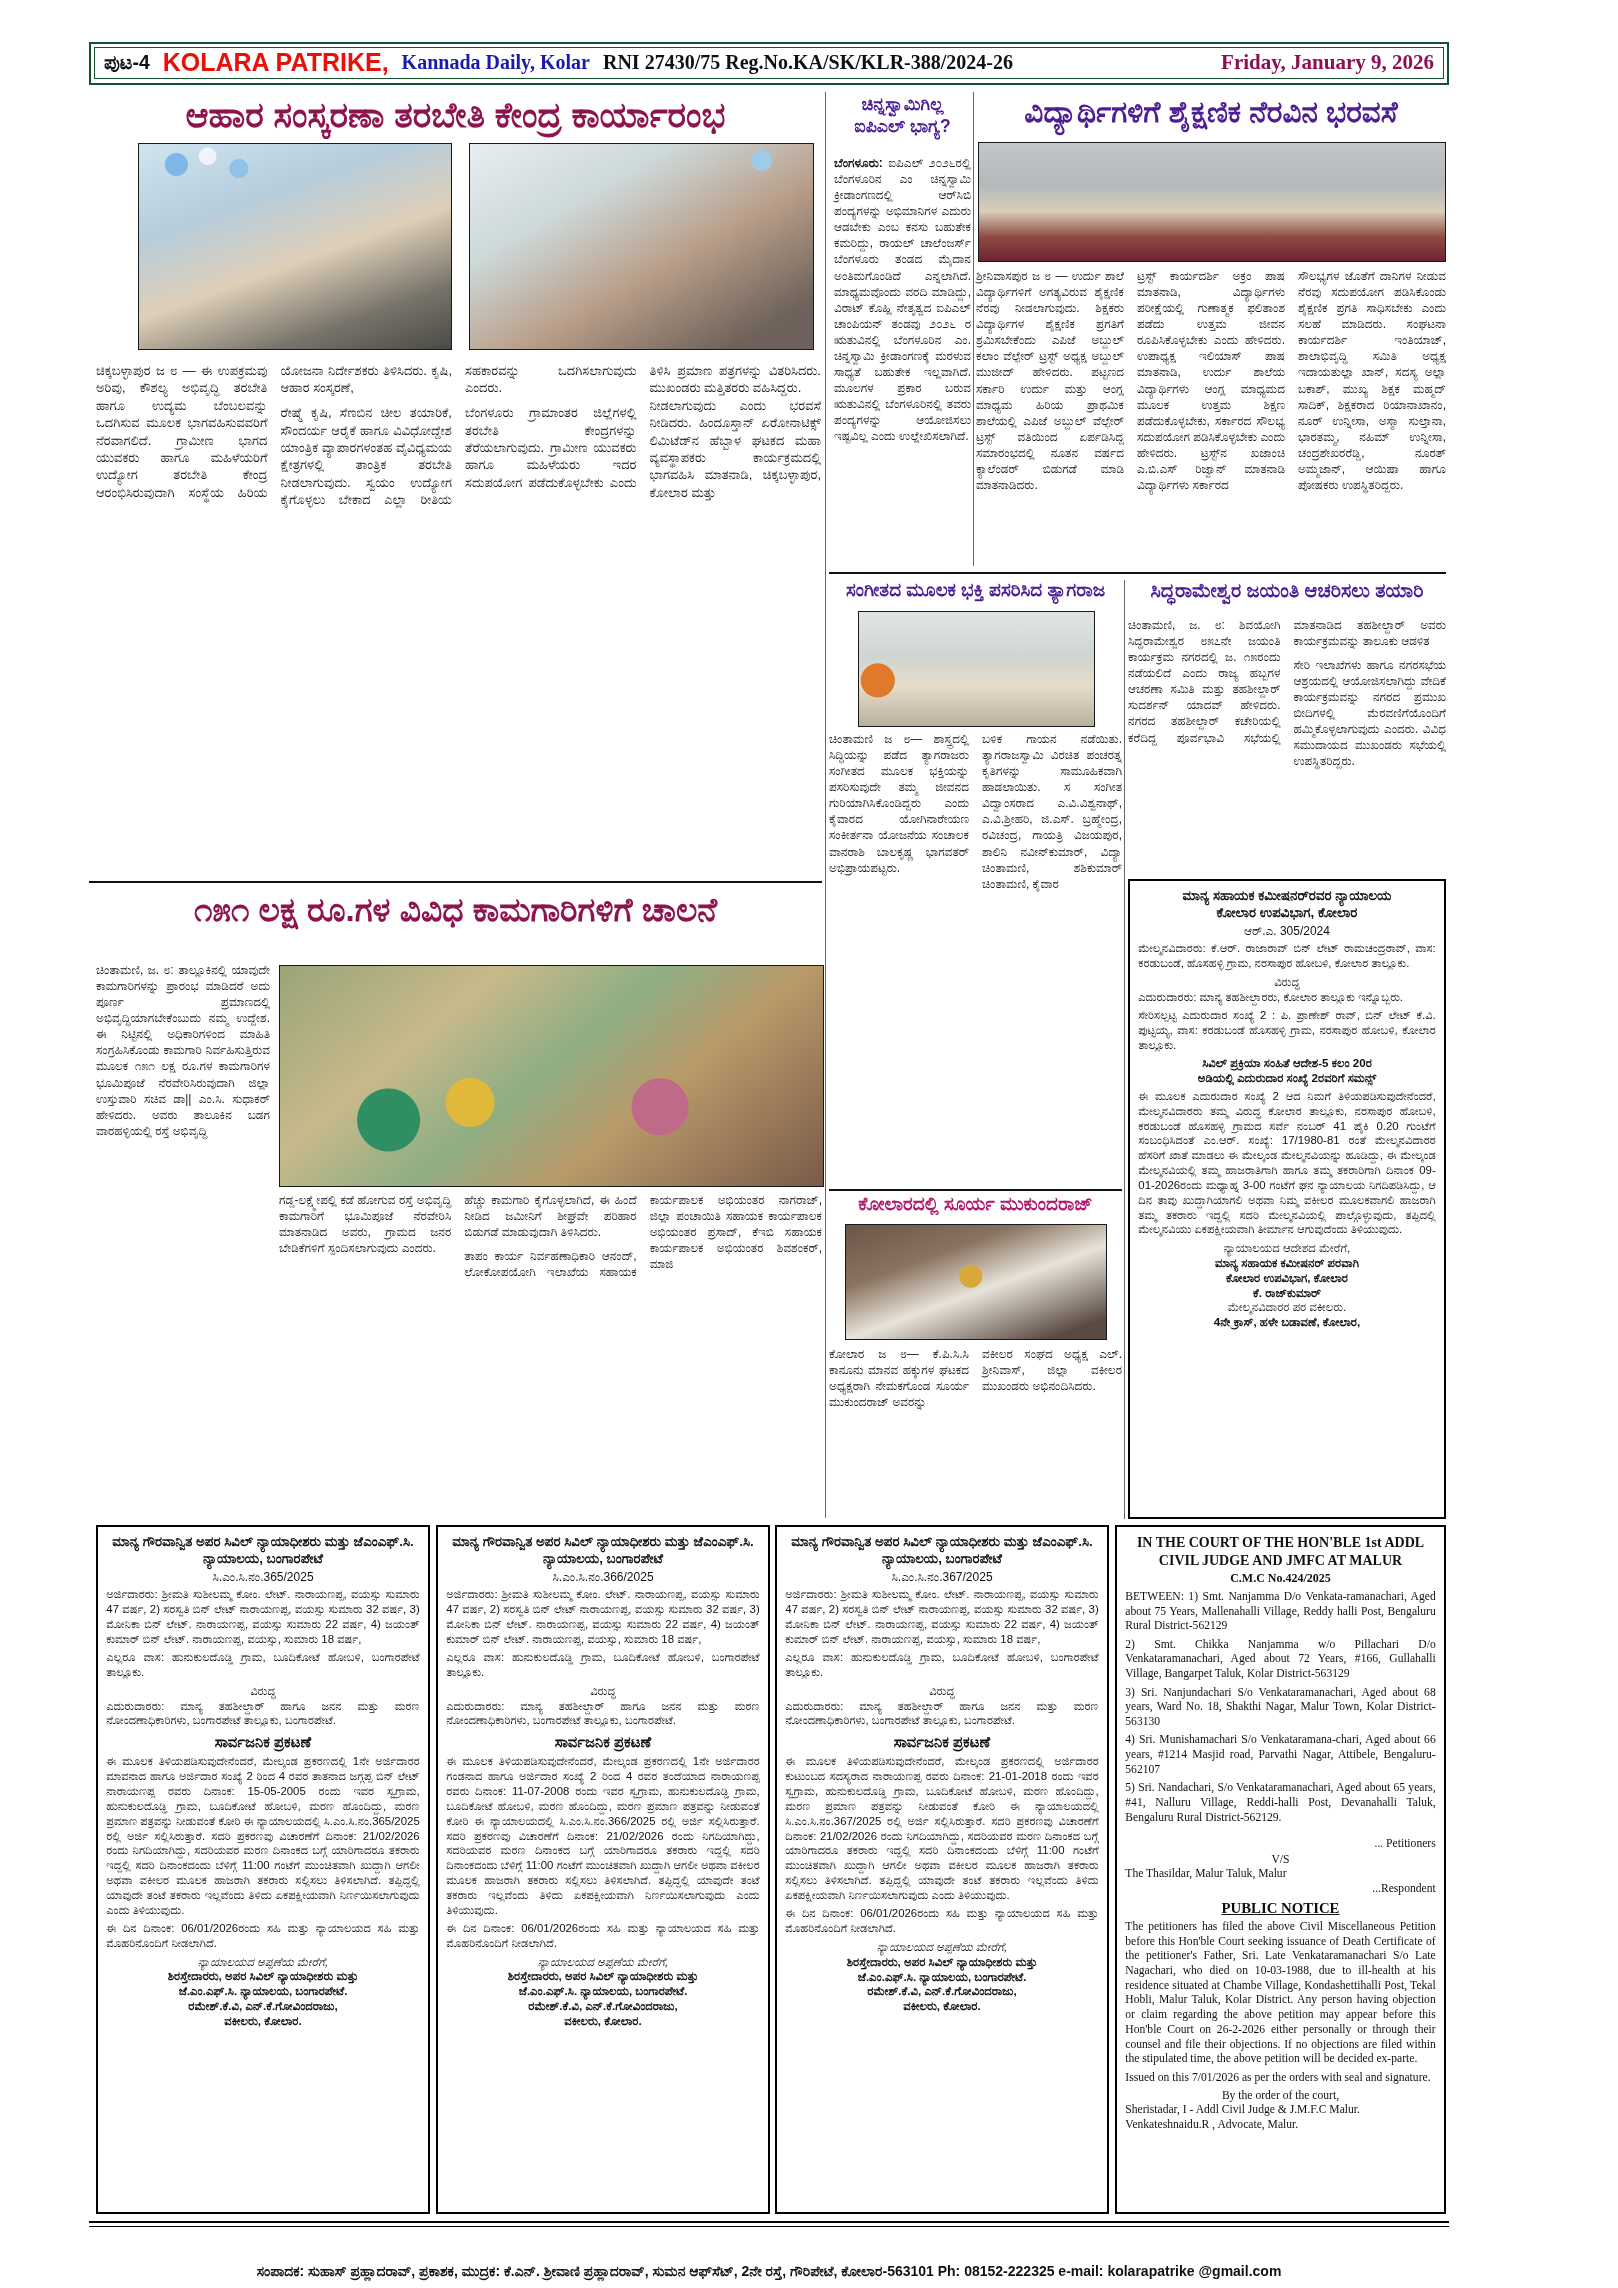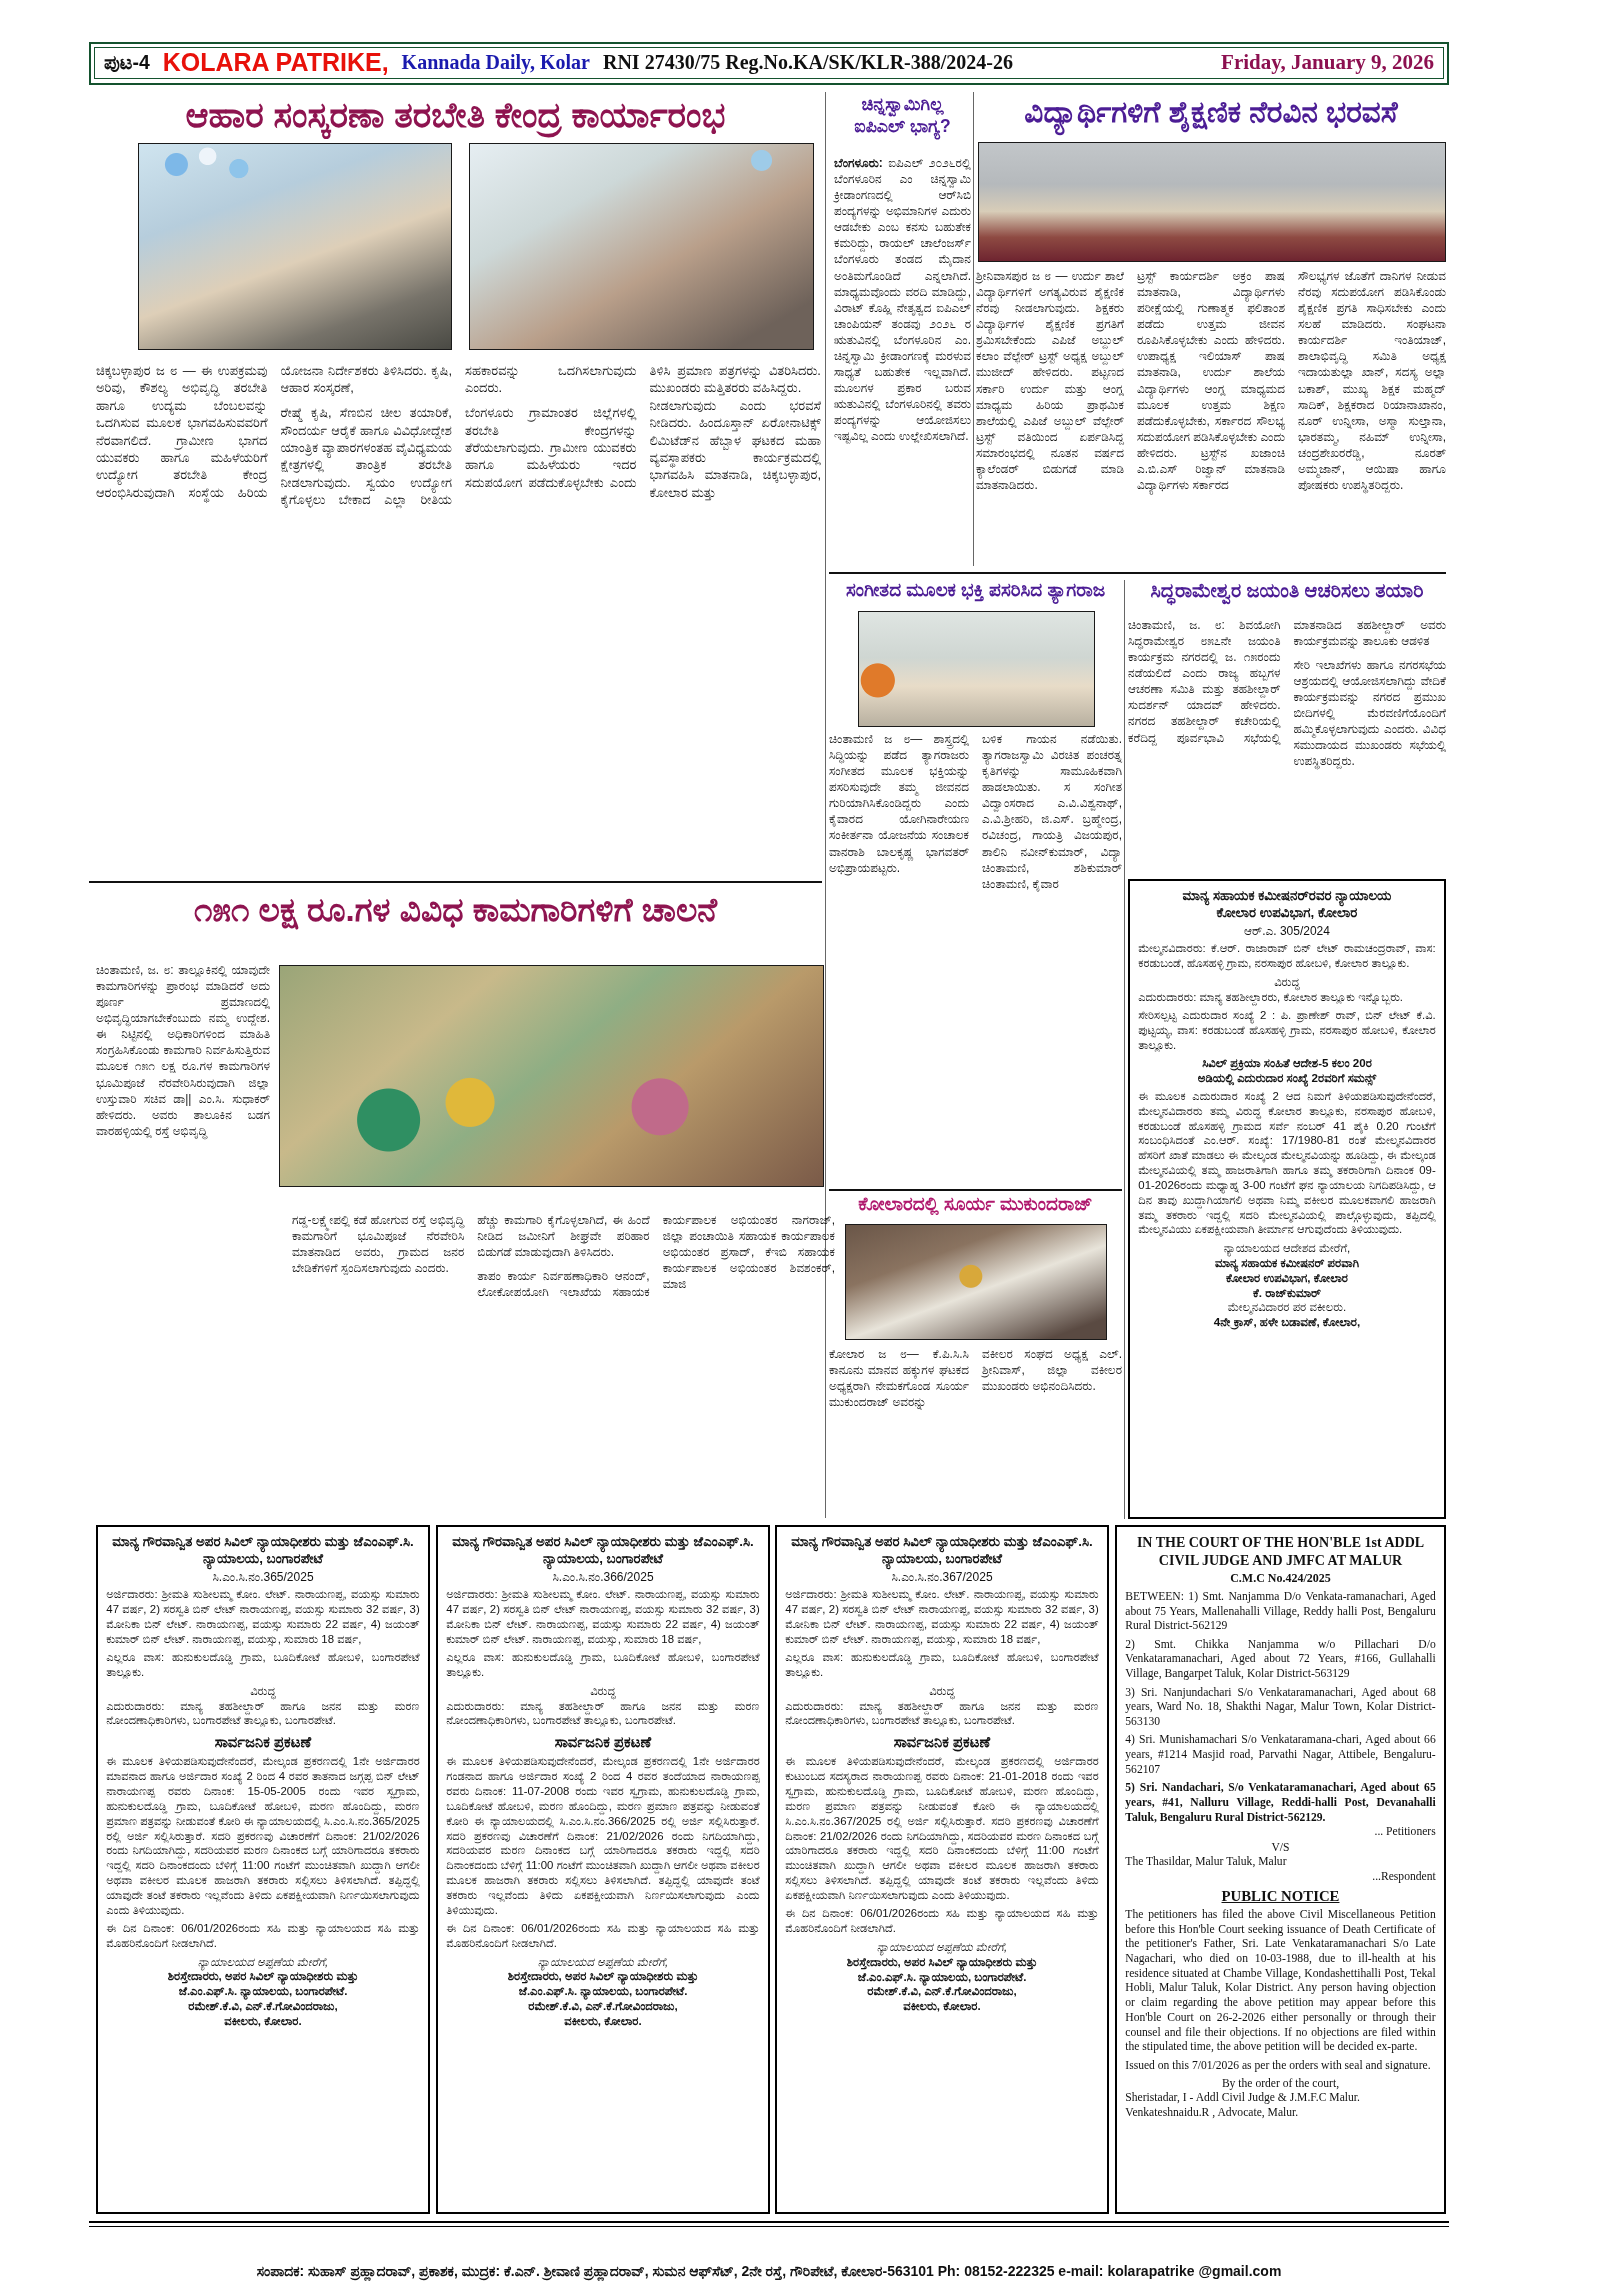--- a/index.html
+++ b/index.html
@@ -131,21 +131,21 @@
     <div class="ncenter nbold">4ನೇ ಕ್ರಾಸ್, ಹಳೇ ಬಡಾವಣೆ, ಕೋಲಾರ,</div>
   </div>
 
   <div class="abs hl hl-maroon" style="left:89px;top:892px;width:733px;font-size:33px;">೧೫೧ ಲಕ್ಷ ರೂ.ಗಳ ವಿವಿಧ ಕಾಮಗಾರಿಗಳಿಗೆ ಚಾಲನೆ</div>
   <div class="abs bodytxt small" style="left:96px;top:962px;width:174px;height:552px;">ಚಿಂತಾಮಣಿ, ಜ. ೮: ತಾಲ್ಲೂಕಿನಲ್ಲಿ ಯಾವುದೇ ಕಾಮಗಾರಿಗಳನ್ನು ಪ್ರಾರಂಭ ಮಾಡಿದರೆ ಅದು ಪೂರ್ಣ ಪ್ರಮಾಣದಲ್ಲಿ ಅಭಿವೃದ್ಧಿಯಾಗಬೇಕೆಂಬುದು ನಮ್ಮ ಉದ್ದೇಶ. ಈ ನಿಟ್ಟಿನಲ್ಲಿ ಅಧಿಕಾರಿಗಳಿಂದ ಮಾಹಿತಿ ಸಂಗ್ರಹಿಸಿಕೊಂಡು ಕಾಮಗಾರಿ ನಿರ್ವಹಿಸುತ್ತಿರುವ ಮೂಲಕ ೧೫೧ ಲಕ್ಷ ರೂ.ಗಳ ಕಾಮಗಾರಿಗಳ ಭೂಮಿಪೂಜೆ ನೆರವೇರಿಸಿರುವುದಾಗಿ ಜಿಲ್ಲಾ ಉಸ್ತುವಾರಿ ಸಚಿವ ಡಾ|| ಎಂ.ಸಿ. ಸುಧಾಕರ್ ಹೇಳಿದರು. ಅವರು ತಾಲೂಕಿನ ಬಡಗ ವಾರಹಳ್ಳಿಯಲ್ಲಿ ರಸ್ತೆ ಅಭಿವೃದ್ಧಿ</div>
   <div class="abs photo" style="left:279px;top:965px;width:543px;height:220px;background:
       radial-gradient(circle at 20% 70%, #2f8f62 0 31px, transparent 32px),
       radial-gradient(circle at 35% 62%, #e0b83a 0 24px, transparent 25px),
       radial-gradient(circle at 70% 64%, #c06a8a 0 28px, transparent 29px),
       linear-gradient(140deg,#9aa578 0%,#c8b98a 28%,#8fae84 48%,#b99a6a 66%,#7a5a48 100%);"></div>
-  <div class="abs bodytxt cols small" style="left:292px;top:1192px;width:543px;height:323px;column-count:3;margin-top:20px;">
+  <div class="abs bodytxt cols small" style="left:279px;top:1192px;width:543px;height:323px;column-count:3;">
     <p style="margin:0 0 7.4px 0;">ಗಡ್ಡ-ಲಕ್ಷ್ಮೇಪಲ್ಲಿ ಕಡೆ ಹೋಗುವ ರಸ್ತೆ ಅಭಿವೃದ್ಧಿ ಕಾಮಗಾರಿಗೆ ಭೂಮಿಪೂಜೆ ನೆರವೇರಿಸಿ ಮಾತನಾಡಿದ ಅವರು, ಗ್ರಾಮದ ಜನರ ಬೇಡಿಕೆಗಳಿಗೆ ಸ್ಪಂದಿಸಲಾಗುವುದು ಎಂದರು.</p>
     <p style="margin:0 0 7.4px 0;">ಹೆಚ್ಚು ಕಾಮಗಾರಿ ಕೈಗೊಳ್ಳಲಾಗಿದೆ, ಈ ಹಿಂದೆ ನೀಡಿದ ಜಮೀನಿಗೆ ಶೀಘ್ರವೇ ಪರಿಹಾರ ಬಿಡುಗಡೆ ಮಾಡುವುದಾಗಿ ತಿಳಿಸಿದರು.</p>
     <p style="margin:0;">ತಾಪಂ ಕಾರ್ಯ ನಿರ್ವಹಣಾಧಿಕಾರಿ ಆನಂದ್, ಲೋಕೋಪಯೋಗಿ ಇಲಾಖೆಯ ಸಹಾಯಕ ಕಾರ್ಯಪಾಲಕ ಅಭಿಯಂತರ ನಾಗರಾಜ್, ಜಿಲ್ಲಾ ಪಂಚಾಯಿತಿ ಸಹಾಯಕ ಕಾರ್ಯಪಾಲಕ ಅಭಿಯಂತರ ಪ್ರಸಾದ್, ಕೆಇಬಿ ಸಹಾಯಕ ಕಾರ್ಯಪಾಲಕ ಅಭಿಯಂತರ ಶಿವಶಂಕರ್, ಮಾಜಿ</p>
   </div>
 
   <div class="abs rule" style="left:829px;top:1189px;width:293px;height:1.8px;"></div>
   <div class="abs hl hl-magenta" style="left:829px;top:1194px;width:293px;font-size:18.5px;">ಕೋಲಾರದಲ್ಲಿ ಸೂರ್ಯ ಮುಕುಂದರಾಜ್</div>
   <div class="abs photo" style="left:845px;top:1224px;width:260px;height:114px;background:
       radial-gradient(circle at 48% 45%, #d8a83a 0 11px, transparent 12px),
       linear-gradient(160deg,#6a5648 0%,#8a7360 30%,#e8e4da 55%,#5a4a42 90%);"></div>
@@ -206,21 +206,21 @@
   </div>
 
   <div class="abs nbox nbox-en" style="left:1115px;top:1525px;width:331px;height:689px;">
     <div class="ntitle">IN THE COURT OF THE HON'BLE 1st ADDL</div>
     <div class="ntitle">CIVIL JUDGE AND JMFC AT MALUR</div>
     <div class="ncase nbold">C.M.C No.424/2025</div>
     <div class="npara">BETWEEN: 1) Smt. Nanjamma D/o Venkata-ramanachari, Aged about 75 Years, Mallenahalli Village, Reddy halli Post, Bengaluru Rural District-562129</div>
     <div class="npara">2) Smt. Chikka Nanjamma w/o Pillachari D/o Venkataramanachari, Aged about 72 Years, #166, Gullahalli Village, Bangarpet Taluk, Kolar District-563129</div>
     <div class="npara">3) Sri. Nanjundachari S/o Venkataramanachari, Aged about 68 years, Ward No. 18, Shakthi Nagar, Malur Town, Kolar District-563130</div>
     <div class="npara">4) Sri. Munishamachari S/o Venkataramana-chari, Aged about 66 years, #1214 Masjid road, Parvathi Nagar, Attibele, Bengaluru-562107</div>
-    <div class="npara" style="margin-bottom:0;font-weight:bold;">5) Sri. Nandachari, S/o Venkataramanachari, Aged about 65 years, #41, Nalluru Village, Reddi-halli Post, Devanahalli Taluk, Bengaluru Rural District-562129.</div>
+    <div class="npara" style="margin-bottom:12px;">5) Sri. Nandachari, S/o Venkataramanachari, Aged about 65 years, #41, Nalluru Village, Reddi-halli Post, Devanahalli Taluk, Bengaluru Rural District-562129.</div>
     <div class="npara" style="text-align:right;margin-bottom:0;">... Petitioners</div>
     <div class="ncenter">V/S</div>
     <div class="npara" style="margin-bottom:0;">The Thasildar, Malur Taluk, Malur</div>
     <div class="npara" style="text-align:right;">...Respondent</div>
     <div class="nhead" style="text-decoration:underline;margin:1.8px 0 2.8px 0;">PUBLIC NOTICE</div>
     <div class="npara">The petitioners has filed the above Civil Miscellaneous Petition before this Hon'ble Court seeking issuance of  Death Certificate of the petitioner's Father, Sri. Late Venkataramanachari S/o Late Nagachari, who died on 10-03-1988, due to ill-health at his residence situated at Chambe Village, Kondashettihalli  Post, Tekal Hobli, Malur Taluk, Kolar District. Any person having objection or claim regarding the above petition may  appear before this Hon'ble Court on 26-2-2026 either personally or through their counsel and file their objections. If no objections are filed within the stipulated time, the above petition will be decided ex-parte.</div>
     <div class="npara">Issued on this 7/01/2026 as per the orders with seal  and signature.</div>
     <div class="ncenter">By the order of the court,</div>
     <div class="npara" style="margin-bottom:0;">Sheristadar,  I - Addl Civil Judge &amp; J.M.F.C Malur.</div>
     <div class="npara">Venkateshnaidu.R ,  Advocate,  Malur.</div>

